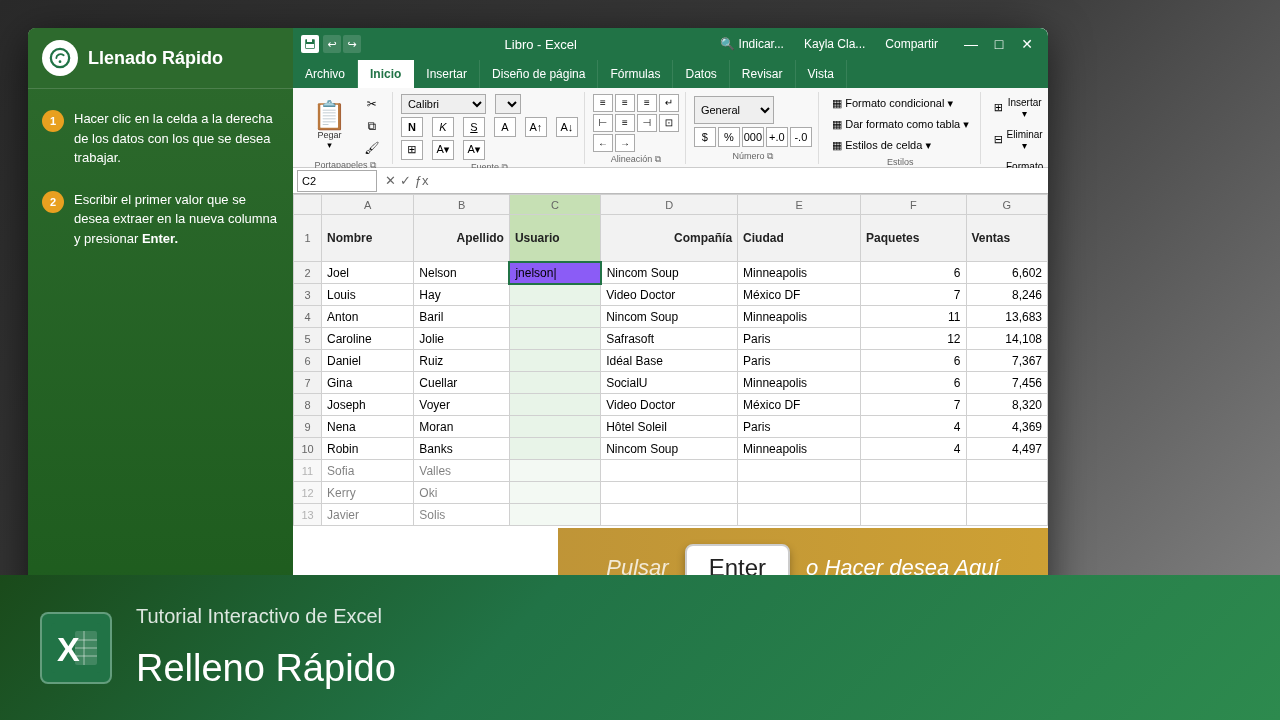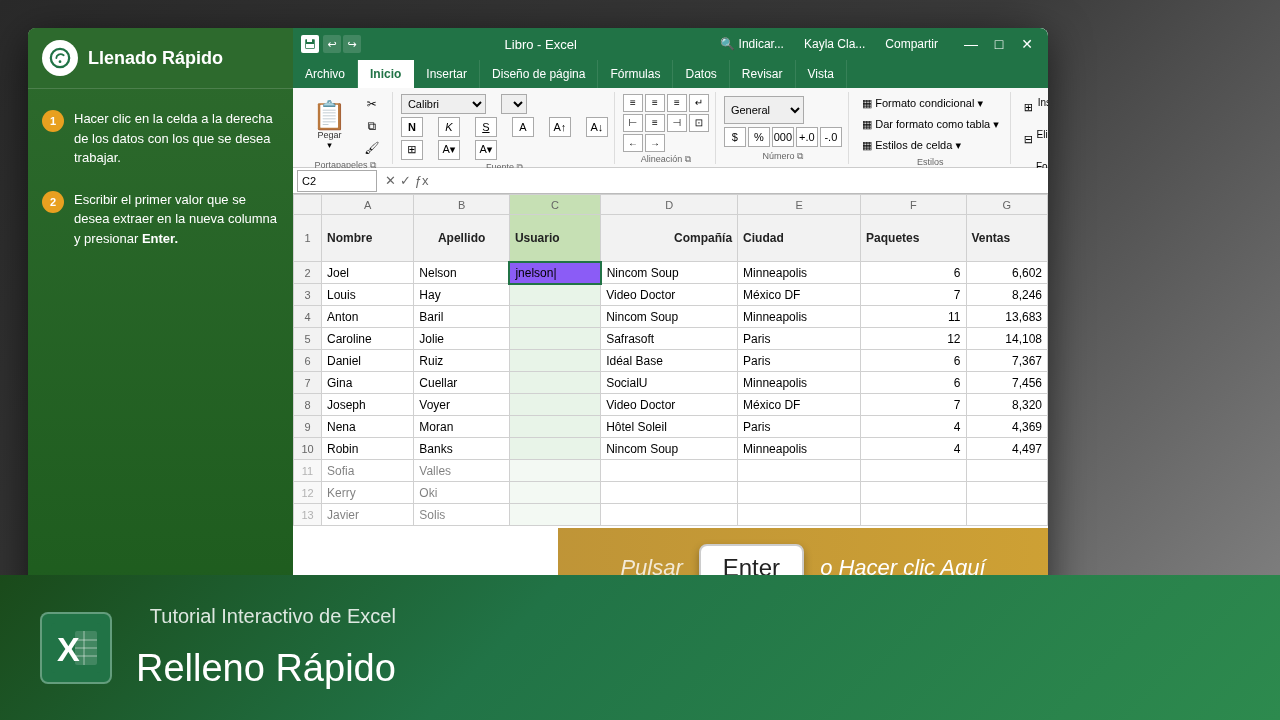--- a/index.html
+++ b/index.html
@@ -434,21 +434,20 @@
 
     .excel-logo-box svg {
       width: 50px;
       height: 50px;
     }
 
     .footer-text {
       display: flex;
       flex-direction: column;
       gap: 20px;
-      text-align: right;
     }
 
     .footer-subtitle {
       color: rgba(255,255,255,0.85);
       font-size: 20px;
       font-weight: 400;
     }
 
     .footer-title {
       color: #fff;
@@ -470,21 +469,21 @@
 
     .ribbon-font-controls {
       display: flex;
       flex-direction: column;
       gap: 3px;
     }
 
     .font-row {
       display: flex;
       align-items: center;
-      gap: 15px;
+      gap: 9px;
     }
 
     .font-select {
       height: 20px;
       font-size: 11px;
       border: 1px solid #aaa;
       padding: 0 2px;
       width: 85px;
     }
 
@@ -816,21 +815,21 @@
               <th>B</th>
               <th style="background:#c6e0b4;">C</th>
               <th>D</th>
               <th>E</th>
               <th>F</th>
               <th>G</th>
             </tr>
             <tr class="header-row">
               <td class="row-header">1</td>
               <th style="text-align:left;padding:2px 5px;margin-top:30px;">Nombre</th>
-              <th style="text-align:center;padding:2px 5px;">Apellido</th>
+              <th style="text-align:right;padding:2px 5px;">Apellido</th>
               <th style="text-align:left;padding:2px 5px;background:#c6e0b4;">Usuario</th>
               <th style="text-align:right;padding:2px 5px;">Compañía</th>
               <th style="text-align:left;padding:2px 5px;">Ciudad</th>
               <th style="text-align:left;padding:16px 5px;">Paquetes</th>
               <th style="text-align:left;padding:2px 5px;">Ventas</th>
             </tr>
           </thead>
           <tbody>
             <tr>
               <td class="row-header">2</td>
@@ -952,21 +951,21 @@
               <td></td>
               <td></td>
             </tr>
           </tbody>
         </table>
       </div>
 
       <div class="action-overlay">
         <span class="action-text-left">Pulsar</span>
         <button class="enter-key-btn">Enter</button>
-        <span class="action-text-right">o Hacer clic Aquí</span>
+        <span class="action-text-right">o Hacer desea Aquí</span>
       </div>
 
     </div>
   </div>
 </div>
 
 <div class="bottom-footer">
   <div class="excel-logo-box">
     <svg viewBox="0 0 50 50" xmlns="http://www.w3.org/2000/svg">
       <rect width="50" height="50" rx="4" fill="#217346"></rect>

